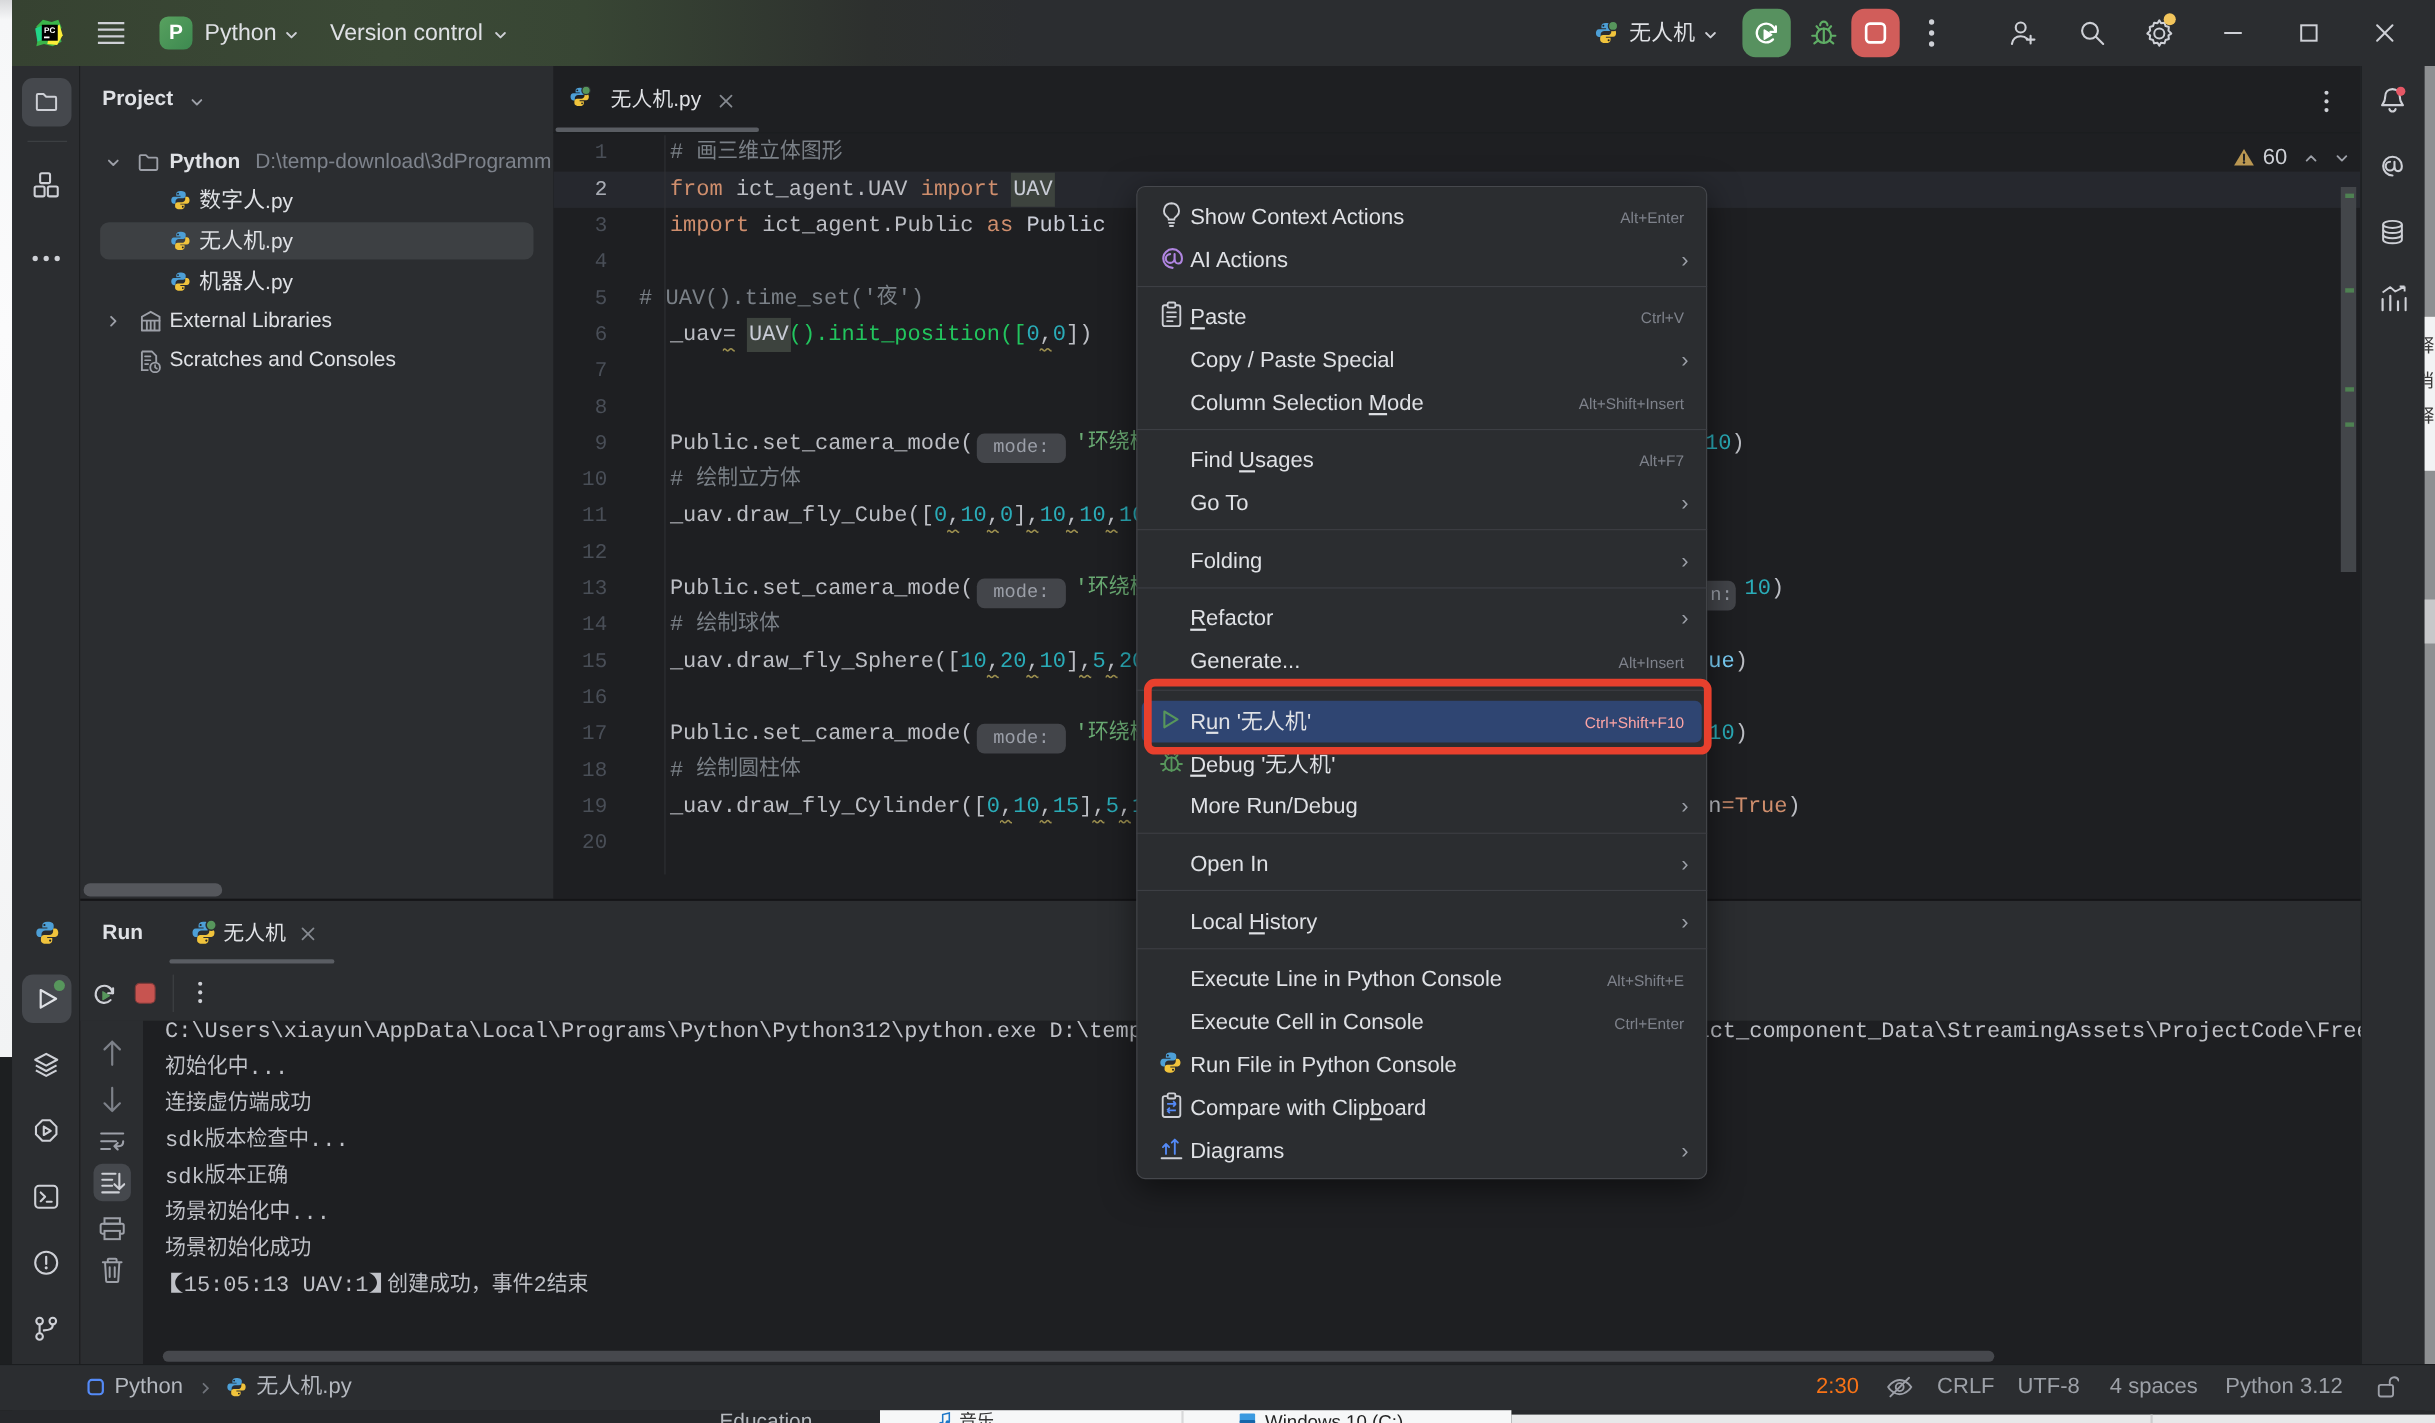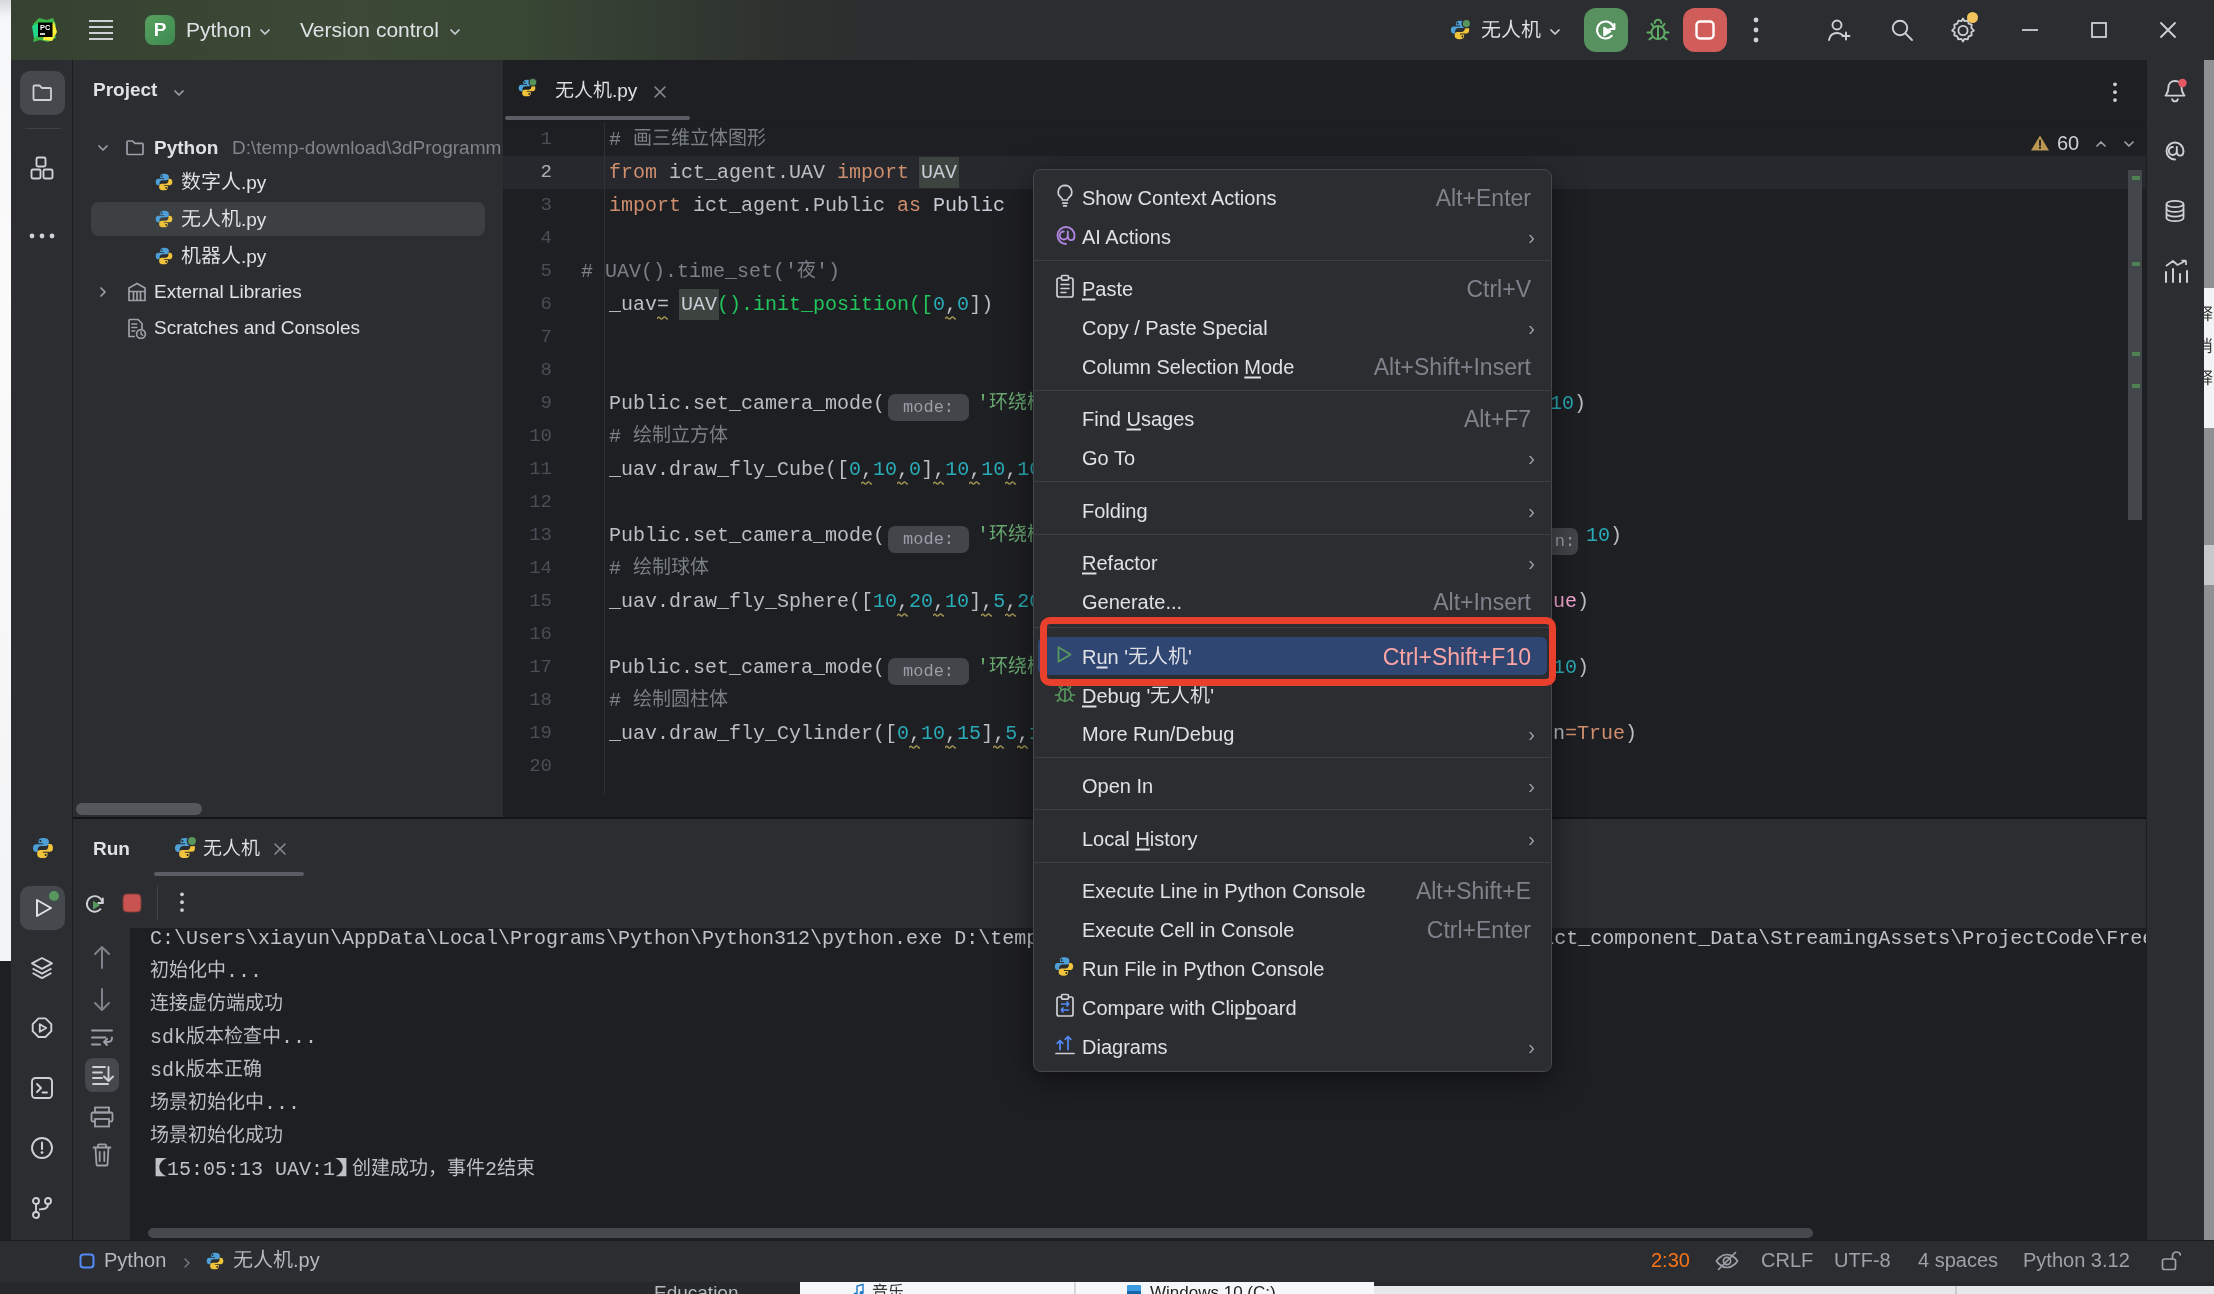--- a/index.html
+++ b/index.html
@@ -5,21 +5,21 @@
 html,body{width:2214px;height:1294px;overflow:hidden;background:#2b2d30}
 body{font-family:"Liberation Sans",sans-serif;position:relative}
 .abs{position:absolute}
 .k{display:inline-block;fill:#dfe1e5;vertical-align:-0.12em}
 pre{font-family:"Liberation Mono",monospace;font-size:20px;line-height:33px;color:#bcbec4;margin:0}
 .row{position:absolute;white-space:nowrap}
 .ui{font-size:20px;color:#dfe1e5;white-space:nowrap}
 .mi{position:absolute;left:1033px;width:519px;height:39px;font-size:20px;color:#dfe1e5}
 .mi .txt{position:absolute;left:49px;top:50%;transform:translateY(-50%);white-space:nowrap}
 .mi .ico{position:absolute;left:20px;top:50%;transform:translateY(-50%)}
-.mi .sc{position:absolute;right:21px;top:50%;transform:translateY(-50%);color:#7e828b;font-size:23px}
+.mi .sc{position:absolute;right:21px;top:50%;transform:translateY(-50%);color:#7e828b;font-size:14px}
 .mi .ar{position:absolute;right:17px;top:50%;transform:translateY(-50%);color:#9ca0a8;font-size:20px}
 .msep{position:absolute;left:1033px;width:519px;height:1px;background:#3d3f44}
 .u{text-decoration:underline;text-underline-offset:3px}
 
 </style></head><body>
 <svg width="0" height="0" style="position:absolute">
     <defs>
       <path id="u3010" transform="translate(0,880) scale(1,-1)" d="M966 841V846H666V-86H966V-81C857 11 768 177 768 380C768 583 857 749 966 841Z"></path>
       <path id="u3011" transform="translate(0,880) scale(1,-1)" d="M334 -86V846H34V841C143 749 232 583 232 380C232 177 143 11 34 -81V-86Z"></path>
       <path id="u4e09" transform="translate(0,880) scale(1,-1)" d="M123 743V667H879V743ZM187 416V341H801V416ZM65 69V-7H934V69Z"></path>
@@ -461,21 +461,21 @@
       <use href="#u5706"></use>
     </svg><svg class="k" style="width:19px;height:20px;fill:#7a8087;" viewBox="0 0 1000 1000" preserveAspectRatio="none">
       <use href="#u67f1"></use>
     </svg><svg class="k" style="width:19px;height:20px;fill:#7a8087;" viewBox="0 0 1000 1000" preserveAspectRatio="none">
       <use href="#u4f53"></use>
     </svg></pre>
 <pre class="row" style="left:609px;top:717px"><span style="color:#bcbec4">_uav.draw_fly_Cylinder([</span><span style="color:#2aacb8">0</span><span style="color:#bcbec4">,</span><span style="color:#2aacb8">10</span><span style="color:#bcbec4">,</span><span style="color:#2aacb8">15</span><span style="color:#bcbec4">],</span><span style="color:#2aacb8">5</span><span style="color:#bcbec4">,</span><span style="color:#2aacb8">15</span><span style="color:#bcbec4">)</span></pre>
 <pre class="row" style="left:1550px;top:387px"><span style="color:#2aacb8">10</span><span style="color:#bcbec4">)</span></pre>
 <div class="abs" style="left:1552px;top:528px;width:26px;height:27px;background:#43454a;border-radius:0 7px 7px 0;color:#9b9fa8;font-size:17px;line-height:27px;text-align:center;font-family:'Liberation Mono',monospace">n:</div>
 <pre class="row" style="left:1586px;top:519px"><span style="color:#2aacb8">10</span><span style="color:#bcbec4">)</span></pre>
-<pre class="row" style="left:1553px;top:585px"><span style="color:#f9a8d4">ue</span><span style="color:#bcbec4">)</span></pre>
+<pre class="row" style="left:1553px;top:585px"><span style="color:#7dd3fc">ue</span><span style="color:#bcbec4">)</span></pre>
 <pre class="row" style="left:1553px;top:651px"><span style="color:#2aacb8">10</span><span style="color:#bcbec4">)</span></pre>
 <pre class="row" style="left:1553px;top:717px"><span style="color:#bcbec4">n</span><span style="color:#cf8e6d">=True</span><span style="color:#bcbec4">)</span></pre>
 <svg class="abs" style="left:657px;top:315px" width="11" height="5" viewBox="0 0 11 5">
     <path d="M0 4 Q1.5 1 3 3 T6 3 T9 3 T12 3" stroke="#9c8f4f" stroke-width="1.4" fill="none"></path>
   </svg>
 <svg class="abs" style="left:945px;top:315px" width="11" height="5" viewBox="0 0 11 5">
     <path d="M0 4 Q1.5 1 3 3 T6 3 T9 3 T12 3" stroke="#9c8f4f" stroke-width="1.4" fill="none"></path>
   </svg>
 <svg class="abs" style="left:861px;top:480px" width="11" height="5" viewBox="0 0 11 5">
     <path d="M0 4 Q1.5 1 3 3 T6 3 T9 3 T12 3" stroke="#9c8f4f" stroke-width="1.4" fill="none"></path>

